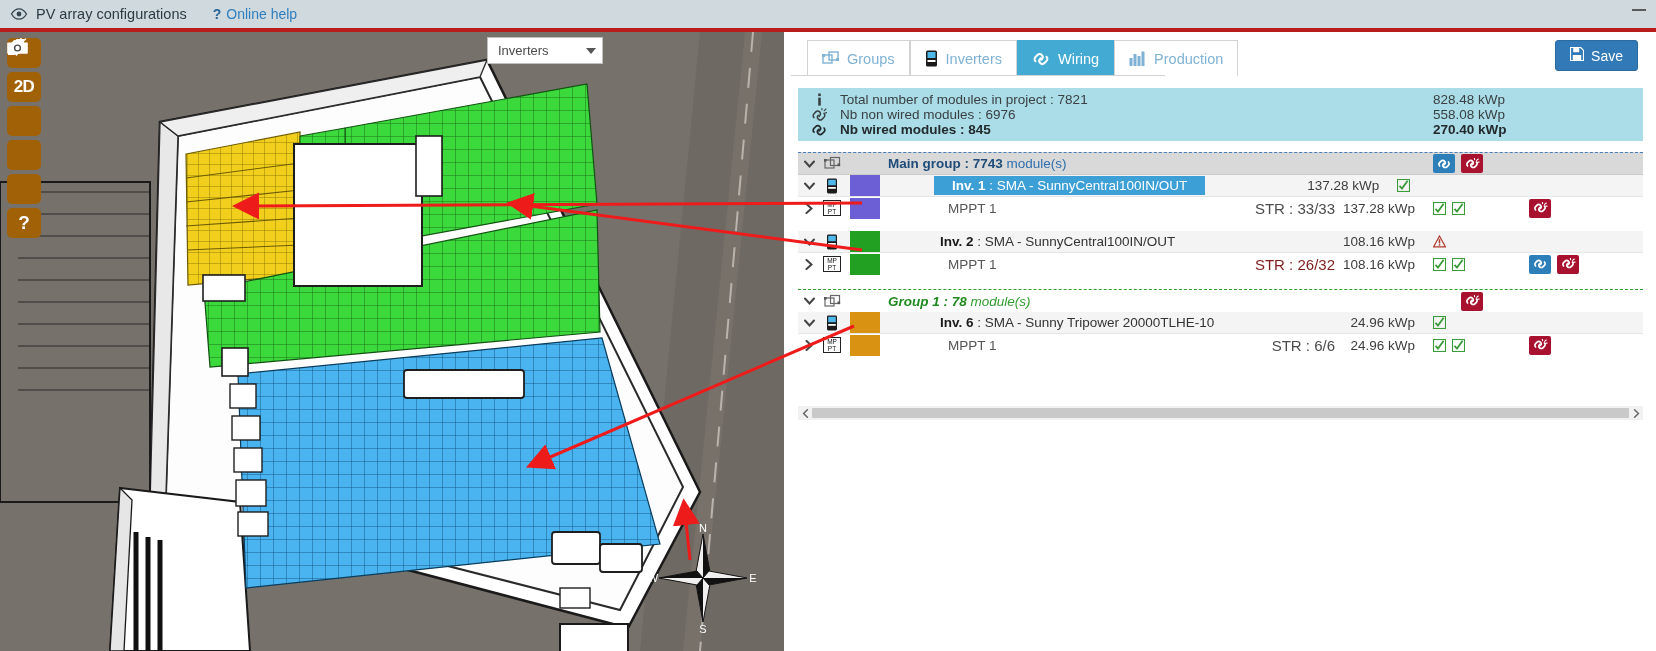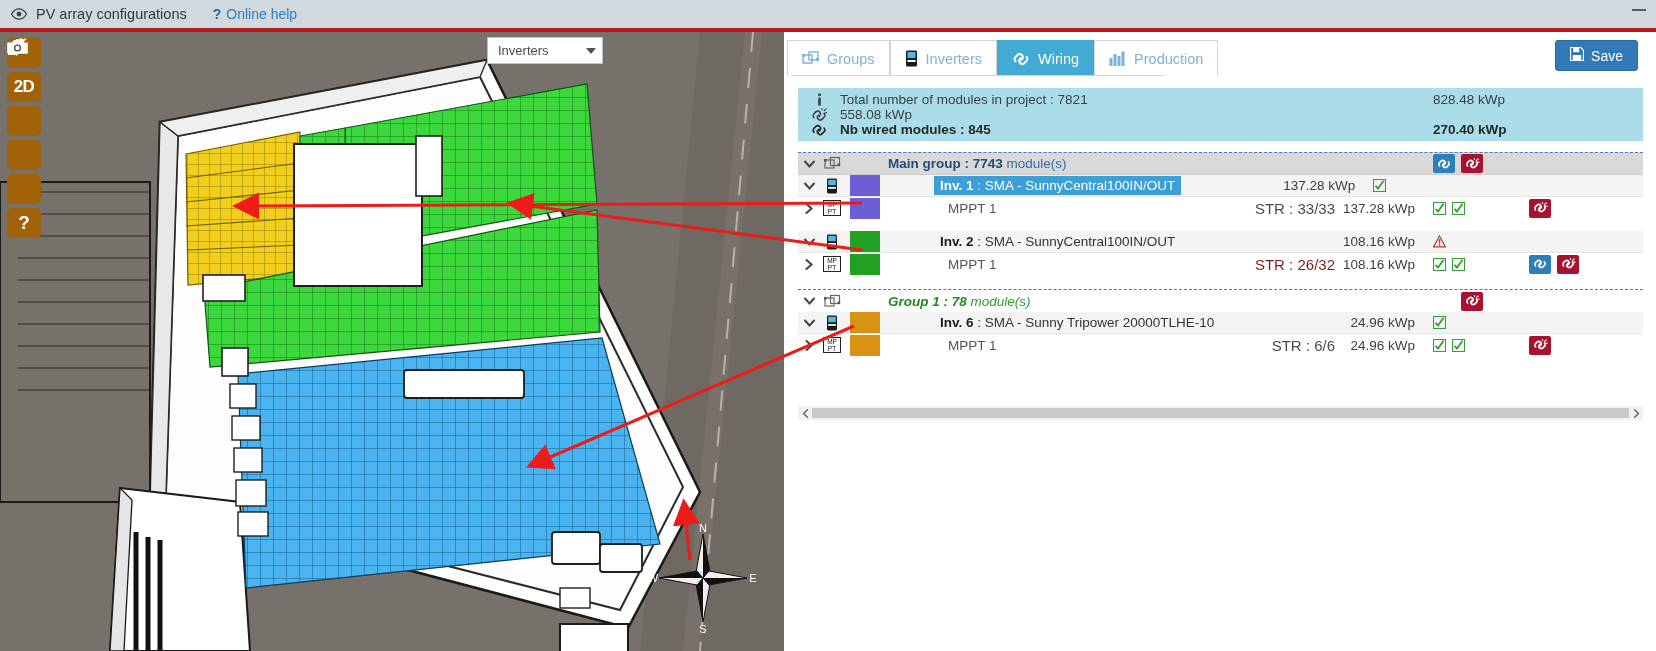--- a/index.html
+++ b/index.html
@@ -111,21 +111,21 @@
     position: absolute; left: 784px; top: 32px;
     width: 872px; height: 619px;
     background: #ffffff;
   }
 
   
   .tabs-row {
     position: absolute; left: 0; top: 4px;
     width: 872px; height: 40px;
     display: flex; align-items: flex-end;
-    padding-left: 3px;
+    padding-left: 23px;
   }
   .tab {
     height: 36px;
     display: flex; align-items: center; gap: 8px;
     padding: 0 14px;
     border: 1px solid #d3d3d3;
     border-bottom: none;
     background: #ffffff;
     font-size: 14.5px;
     color: #7fb2d4;
@@ -225,21 +225,21 @@
     overflow: hidden;
   }
   .trow.group .tlabel { margin-left: 8px; color: #2f6fad; }
   .trow.group.green .tlabel { color: #2f9d2f; font-style: italic; }
   .trow .tlabel b { color: #1f4c79; }
   .trow.group.green .tlabel b { color: #1f8a1f; }
   .trow.inverter .tlabel { margin-left: 60px; color: #333; }
   .trow.inverter .tlabel b { color: #1a1a1a; }
   .trow.inverter.selected .tlabel {
     background: #3c9fd6; color: #ffffff;
-    padding: 2px 6px; margin-left: 54px;
+    padding: 2px 18px; margin-left: 54px;
     display: inline-block; flex: none;
   }
   .trow.inverter.selected .tlabel b { color: #ffffff; }
   .trow.mppt .tlabel { margin-left: 68px; color: #555; }
   .trow .tstr {
     width: 96px; text-align: right; flex-shrink: 0;
     font-size: 15px; color: #4b4b4b;
     padding-right: 2px;
   }
   .trow .tstr.warn { color: #7f1d1d; }
@@ -557,20 +557,21 @@
           <svg width="16" height="14" viewBox="0 0 16 14">
             <path d="M3 9.6 a2.7 2.7 0 0 1 0-3.9 l1.8-1.8 a2.7 2.7 0 0 1 3.9 3.9 l-0.6 0.6" stroke="#3a4043" stroke-width="1.5" fill="none" stroke-linecap="round"></path>
             <path d="M13 5.4 a2.7 2.7 0 0 1 0 3.9 l-1.8 1.8 a2.7 2.7 0 0 1-3.9-3.9" stroke="#3a4043" stroke-width="1.5" fill="none" stroke-linecap="round"></path>
             <g stroke="#3a4043" stroke-width="1.1" stroke-linecap="round">
               <path d="M13.2 2.6 L15 1"></path>
                 <path d="M14 5 L15.8 4.6"></path>
                 <path d="M11 2 L10.8 0.3"></path>
             </g>
           </svg>
         </span>
+        <span class="sum-txt">Nb non wired modules : 6976</span>
         <span class="sum-val">558.08 kWp</span>
       </div>
       <div class="sum-row bold">
         <span class="sum-ico">
           <svg width="16" height="14" viewBox="0 0 16 14">
             <path d="M3 9.2 a2.7 2.7 0 0 1 0-3.9 l1.8-1.8 a2.7 2.7 0 0 1 3.9 3.9 l-0.5 0.5" stroke="#23292c" stroke-width="1.7" fill="none" stroke-linecap="round"></path>
             <path d="M13 5 a2.7 2.7 0 0 1 0 3.9 l-1.8 1.8 a2.7 2.7 0 0 1-3.9-3.9 l0.5-0.5" stroke="#23292c" stroke-width="1.7" fill="none" stroke-linecap="round"></path>
           </svg>
         </span>
         <span class="sum-txt">Nb wired modules : 845</span>

